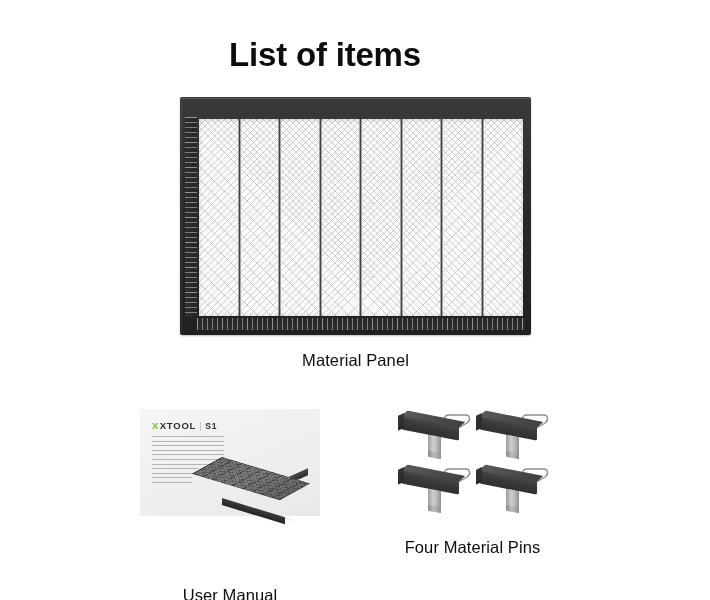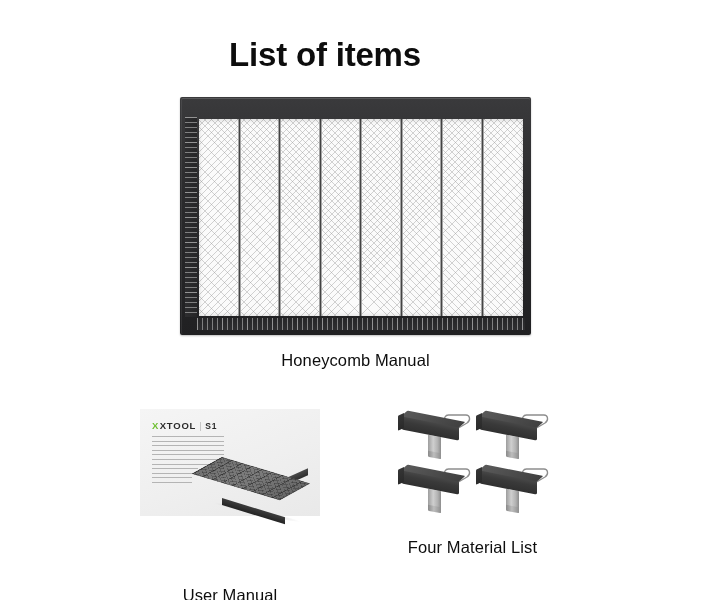--- a/index.html
+++ b/index.html
@@ -404,21 +404,21 @@
       <div class="support-bar" style="left:37.0%"></div>
       <div class="support-bar" style="left:49.5%"></div>
       <div class="support-bar" style="left:62.0%"></div>
       <div class="support-bar" style="left:74.5%"></div>
       <div class="support-bar" style="left:87.0%"></div>
       <div id="mesh-inner-shade"></div>
     </div>
   </div>
 </div>
 
-<div id="caption-honeycomb" class="caption">Honeycomb Manual</div>
+<div id="caption-honeycomb" class="caption">Material Panel</div>
 
 <div id="manual-figure">
   <div id="manual-card">
 
     <div id="manual-logo">
       <span id="manual-logo-x">X</span>
       <span id="manual-logo-tool">XTOOL</span>
       <span id="manual-logo-sep">|</span>
       <span id="manual-logo-model">S1</span>
     </div>
@@ -509,13 +509,13 @@
       <div class="pin-peg-tip"></div>
     </div>
     <div class="pin-body">
       <div class="pin-body-top"></div>
       <div class="pin-body-cap"></div>
     </div>
   </div>
 
 </div>
 
-<div id="caption-pins" class="caption">Four Material List</div>
+<div id="caption-pins" class="caption">Four Material Pins</div>
 
 </body></html>

